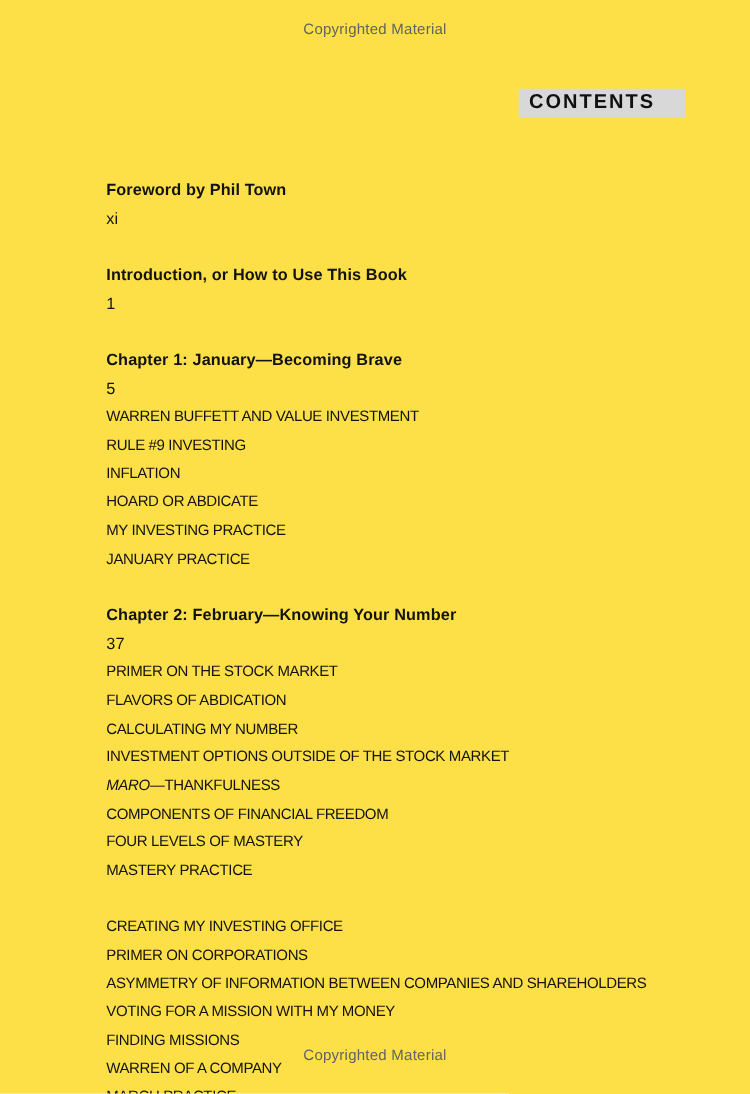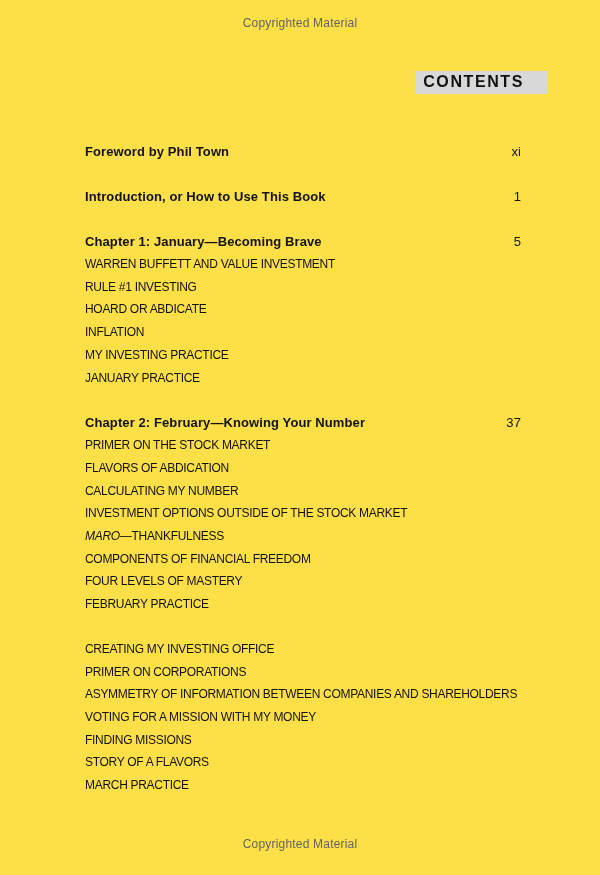--- a/index.html
+++ b/index.html
@@ -49,20 +49,21 @@
   }
   .entry { margin-bottom: 22px; }
   .entry-row {
     display: flex;
     justify-content: space-between;
     align-items: baseline;
     line-height: 23px;
     font-size: 13px;
     font-weight: bold;
     letter-spacing: 0.1px;
+    flex-direction: column;
   }
   .entry-title { white-space: nowrap; }
   .entry-page { font-weight: normal; }
   .subitem {
     line-height: 22.7px;
     font-size: 12px;
     letter-spacing: -0.3px;
     white-space: nowrap;
   }
   .subitem i { font-style: italic; }
@@ -87,45 +88,45 @@
           <span class="entry-title">Introduction, or How to Use This Book</span>
           <span class="entry-page">1</span>
         </div>
       </div>
       <div class="entry">
         <div class="entry-row">
           <span class="entry-title">Chapter 1: January—Becoming Brave</span>
           <span class="entry-page">5</span>
         </div>
         <div class="subitem">WARREN BUFFETT AND VALUE INVESTMENT</div>
-        <div class="subitem">RULE #1 INVESTING</div>
+        <div class="subitem">RULE #9 INVESTING</div>
+        <div class="subitem">INFLATION</div>
         <div class="subitem">HOARD OR ABDICATE</div>
-        <div class="subitem">INFLATION</div>
         <div class="subitem">MY INVESTING PRACTICE</div>
         <div class="subitem">JANUARY PRACTICE</div>
       </div>
       <div class="entry">
         <div class="entry-row">
           <span class="entry-title">Chapter 2: February—Knowing Your Number</span>
           <span class="entry-page">37</span>
         </div>
         <div class="subitem">PRIMER ON THE STOCK MARKET</div>
         <div class="subitem">FLAVORS OF ABDICATION</div>
         <div class="subitem">CALCULATING MY NUMBER</div>
         <div class="subitem">INVESTMENT OPTIONS OUTSIDE OF THE STOCK MARKET</div>
         <div class="subitem"><i>MARO</i>—THANKFULNESS</div>
         <div class="subitem">COMPONENTS OF FINANCIAL FREEDOM</div>
         <div class="subitem">FOUR LEVELS OF MASTERY</div>
-        <div class="subitem">FEBRUARY PRACTICE</div>
+        <div class="subitem">MASTERY PRACTICE</div>
       </div>
       <div class="entry">
         <div class="subitem">CREATING MY INVESTING OFFICE</div>
         <div class="subitem">PRIMER ON CORPORATIONS</div>
         <div class="subitem">ASYMMETRY OF INFORMATION BETWEEN COMPANIES AND SHAREHOLDERS</div>
         <div class="subitem">VOTING FOR A MISSION WITH MY MONEY</div>
         <div class="subitem">FINDING MISSIONS</div>
-        <div class="subitem">STORY OF A FLAVORS</div>
+        <div class="subitem">WARREN OF A COMPANY</div>
         <div class="subitem">MARCH PRACTICE</div>
       </div>
     </div>
 
   <div class="copyright bottom">Copyrighted Material</div>
 </div>
 
 </body></html>

